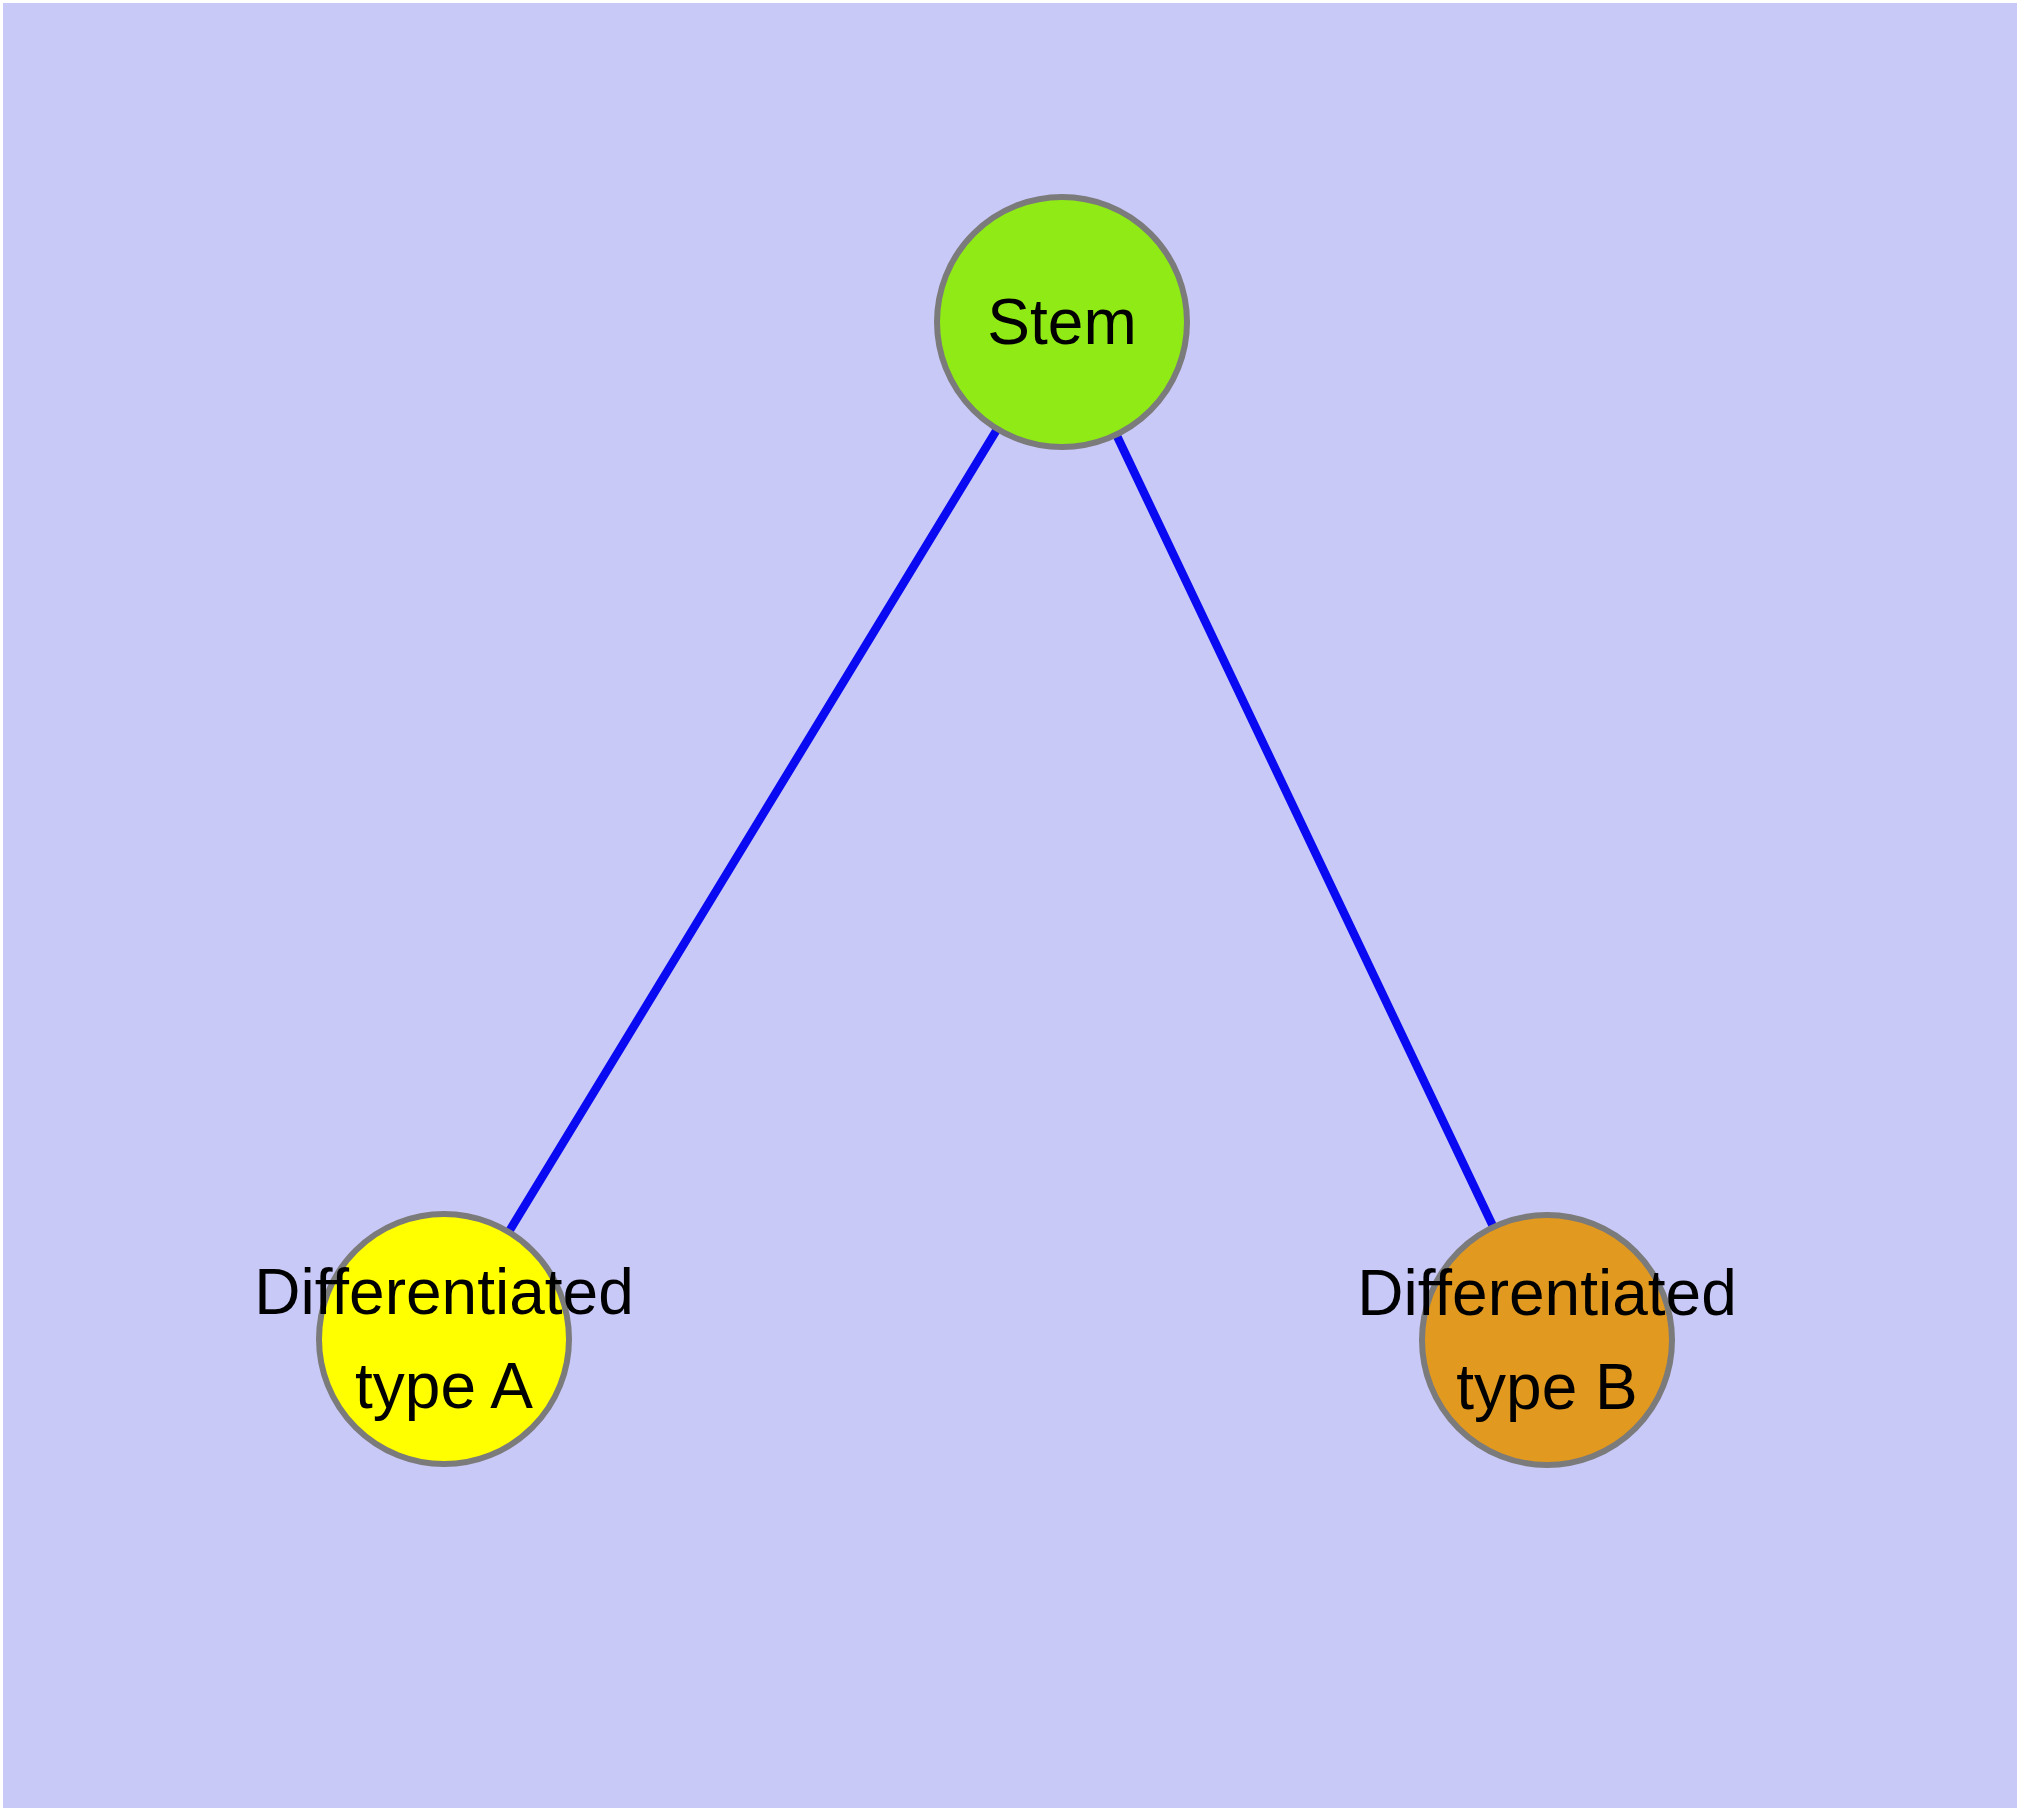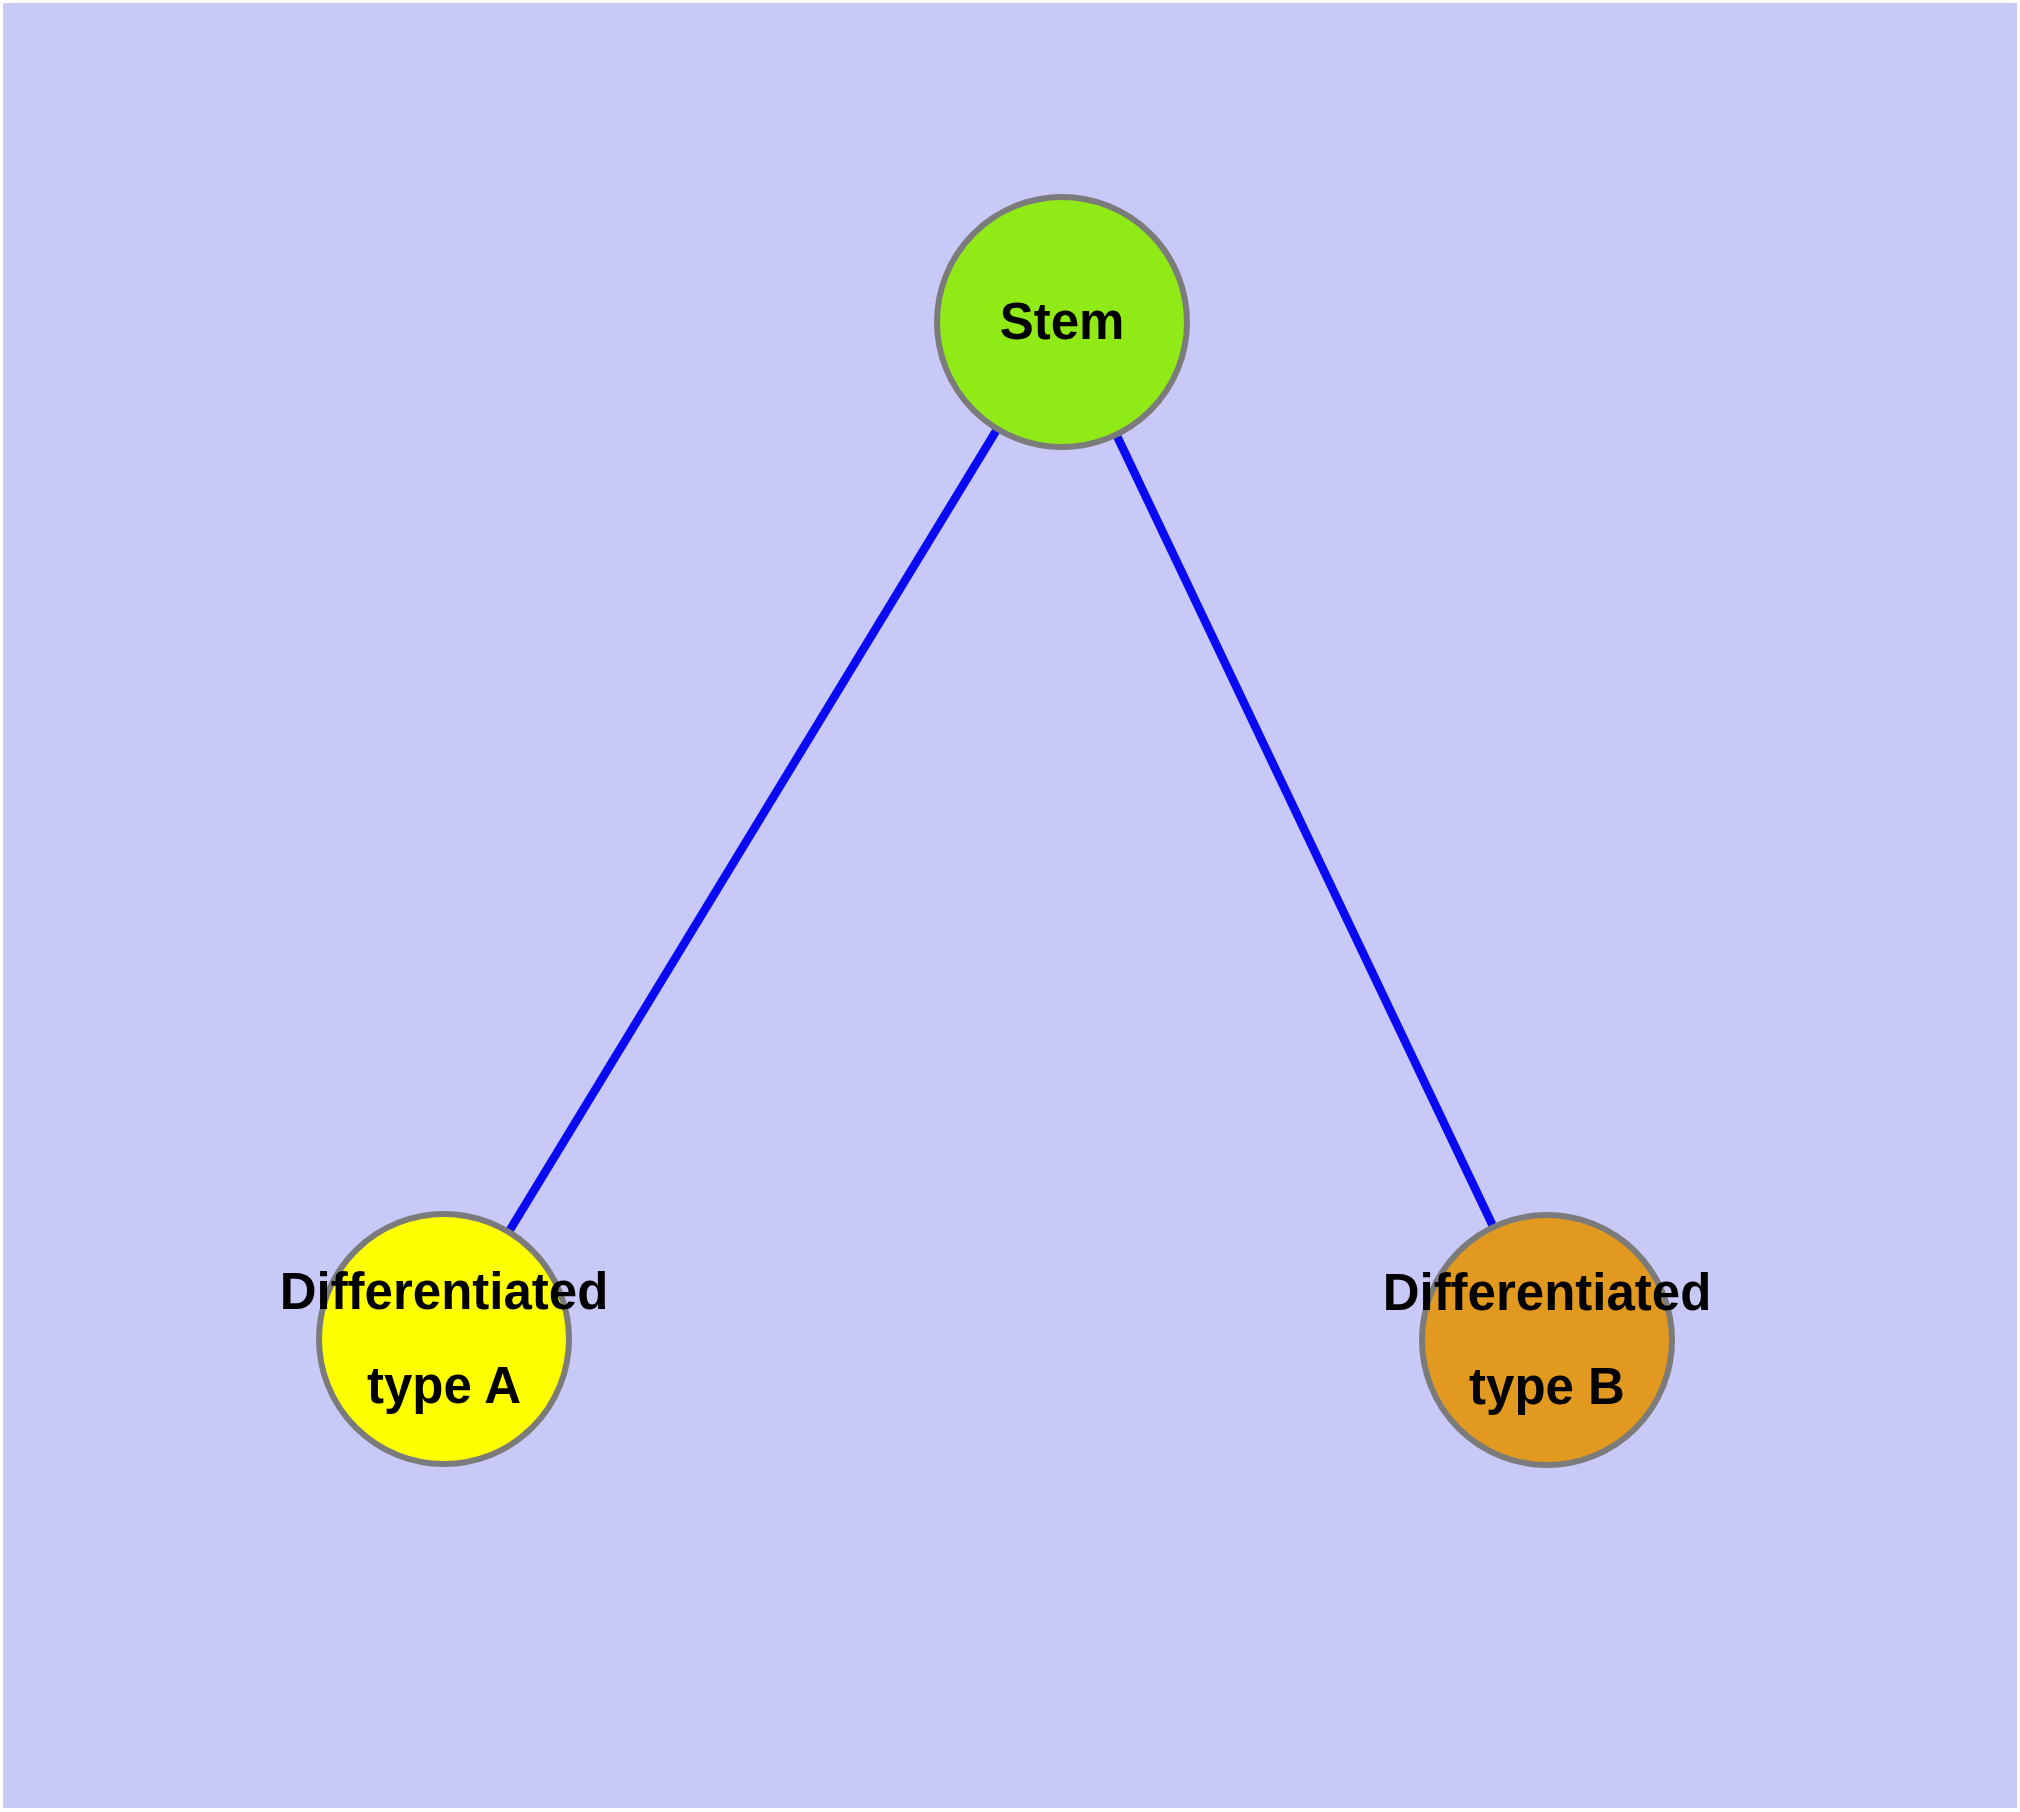--- a/index.html
+++ b/index.html
@@ -37,22 +37,22 @@
   .node {
     position: absolute;
     border-radius: 50%;
     border-style: solid;
     border-width: 6px;
     box-sizing: border-box;
   }
   .node-label {
     position: absolute;
     transform: translate(-50%, -50%);
-    font-size: 51px;
-    font-weight: bold;
+    font-size: 64px;
+    font-weight: normal;
     line-height: 94px;
     color: #000000;
     text-align: center;
     white-space: pre-line;
   }
 </style>
 </head>
 <body>
 
 <div class="canvas" style="background: rgb(201, 201, 248); border-color: rgb(255, 255, 255);">

